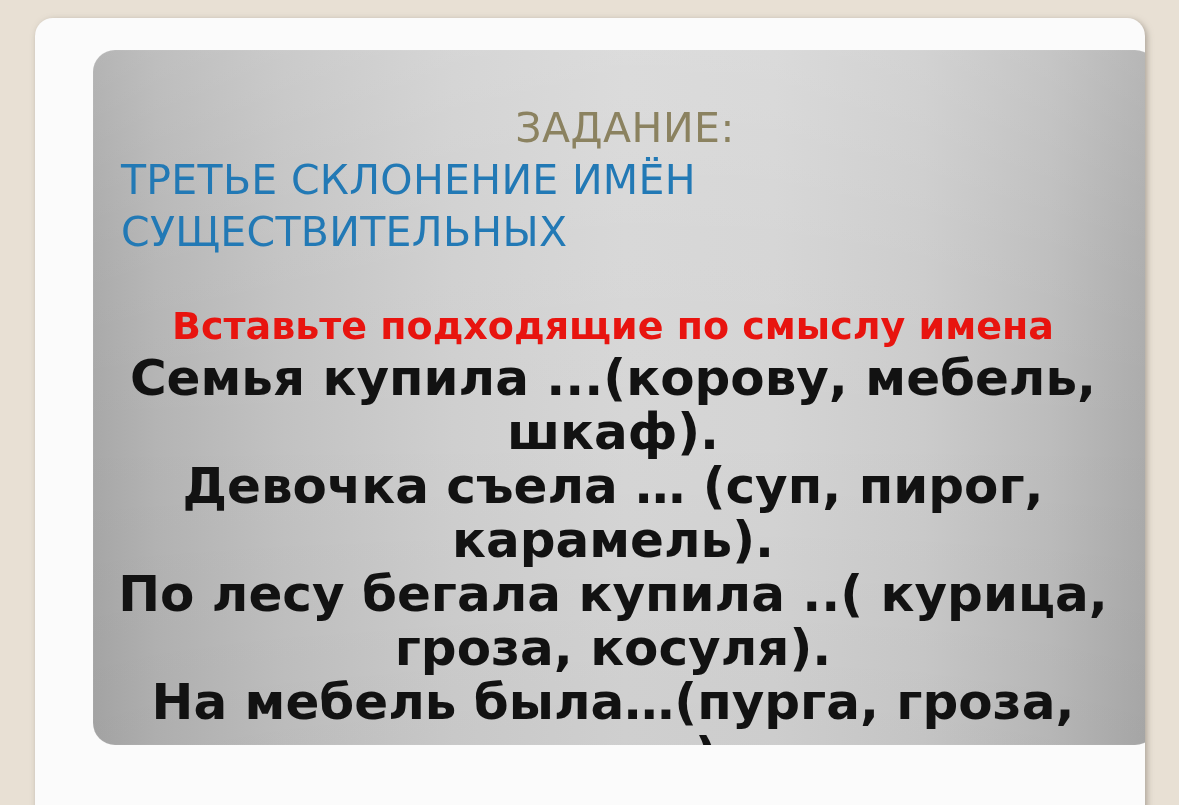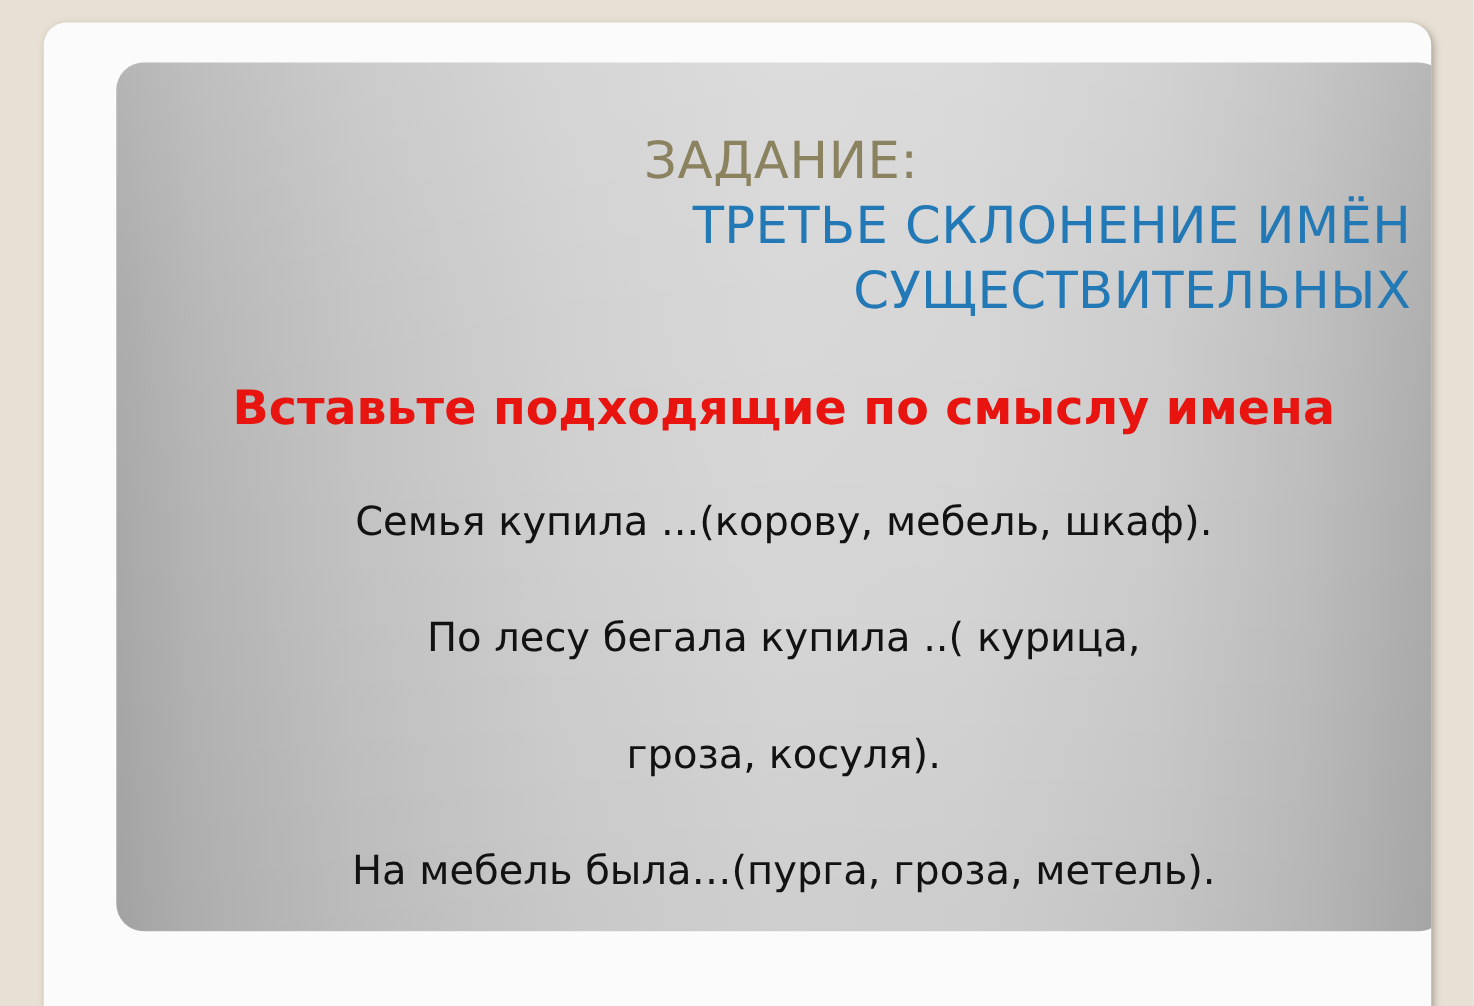--- a/index.html
+++ b/index.html
@@ -79,61 +79,61 @@
     letter-spacing: 0.5px;
     white-space: nowrap;
     margin-top: 31px;
   }
   .title-main {
     display: block;
     color: #2279b5;
     font-size: 41px;
     line-height: 52px;
     letter-spacing: 0.3px;
-    text-align: right;
+    text-align: left;
   }
 
   #body-block {
     position: absolute;
-    left: 24px;
+    left: 10px;
     top: 252px;
     width: 1020px;
     text-align: center;
   }
   .line-red {
     display: block;
     color: #e8140f;
     font-size: 38px;
     line-height: 49px;
     font-weight: 600;
   }
   .line-black {
     display: block;
     color: #121212;
-    font-size: 32px;
+    font-size: 50px;
     line-height: 54px;
-    font-weight: 400;
-    margin-top: 39px;
+    font-weight: 700;
   }
 </style>
 </head>
 <body>
 
 <div id="slide-frame">
 
   <div id="slide-panel">
     <div id="panel-sheen"></div>
 
     <div id="title-block">
       <span class="title-assignment">ЗАДАНИЕ:</span>
       <span class="title-main">ТРЕТЬЕ СКЛОНЕНИЕ ИМЁН СУЩЕСТВИТЕЛЬНЫХ</span>
     </div>
 
     <div id="body-block">
       <span class="line-red">Вставьте  подходящие по смыслу имена</span>
       <span class="line-black">Семья  купила ...(корову, мебель, шкаф).</span>
+      <span class="line-black">Девочка съела  … (суп, пирог,  карамель).</span>
       <span class="line-black">По лесу бегала купила ..( курица,</span>
       <span class="line-black">гроза, косуля).</span>
       <span class="line-black">На мебель была…(пурга, гроза, метель).</span>
     </div>
 
   </div>
 </div>
 
 </body></html>

